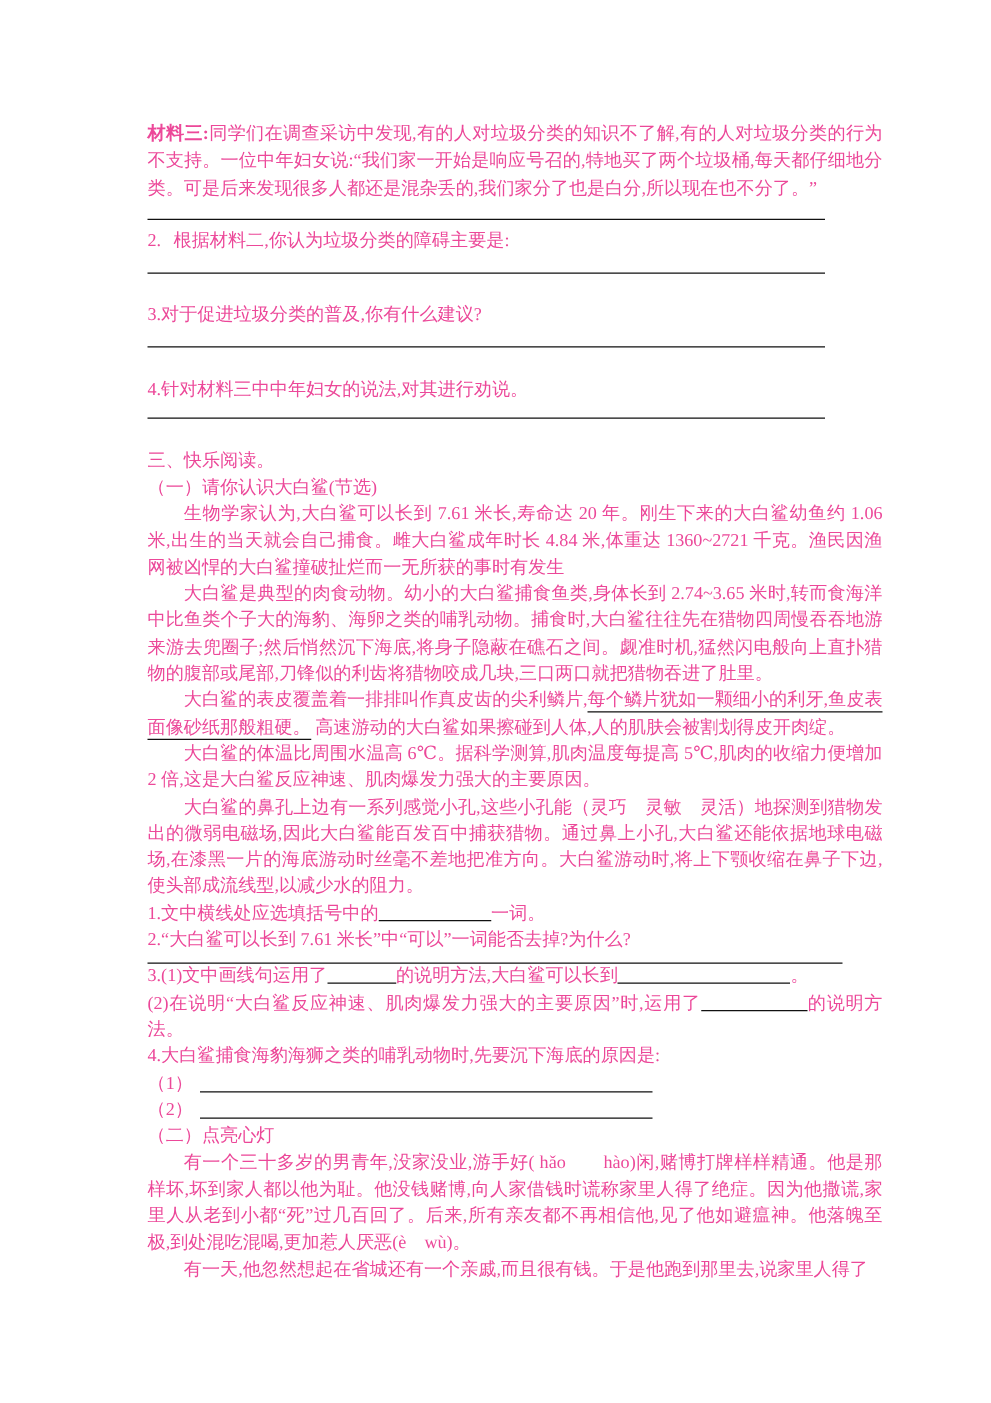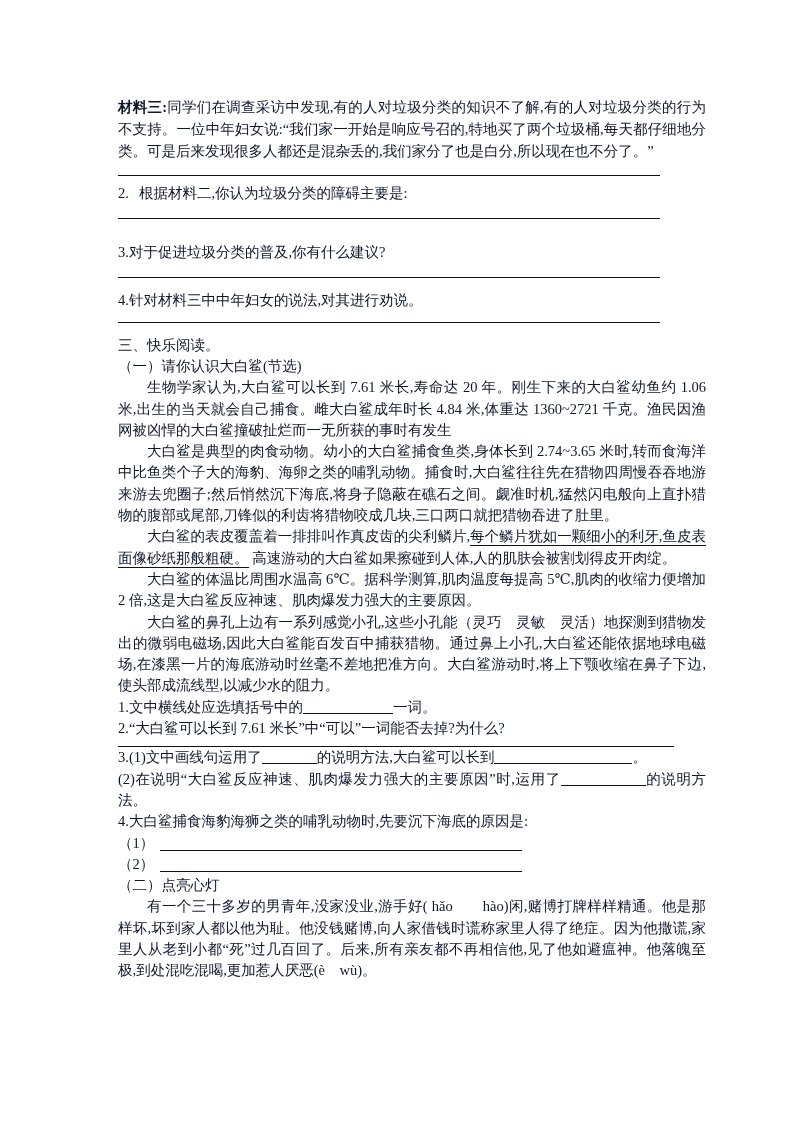--- a/index.html
+++ b/index.html
@@ -7,21 +7,21 @@
     padding: 0;
     background: #ffffff;
   }
   .page {
     position: relative;
     width: 793px;
     height: 1122px;
     background: #ffffff;
     overflow: hidden;
     font-family: "Liberation Serif", "DejaVu Serif", serif;
-    color: #0f172a;
+    color: #ec4899;
   }
   .content {
     position: absolute;
     left: 118px;
     top: 96px;
     width: 588px;
     font-size: 14.5px;
   }
   p { margin: 0; }
   .top p { line-height: 22px; text-align: justify; }
@@ -32,21 +32,21 @@
     border-bottom: 1.2px solid #111;
     width: 542px;
   }
   .wl-a { height: 13px; }
   .wl-b { height: 14px; }
   .wl-c { height: 14px; margin-top: 0; }
   .wl-d { height: 11px; }
   .wl-e { height: 7px; width: 556px; }
   .mt6  { margin-top: 6px; }
   .mt26 { margin-top: 22px; }
-  .mt9  { margin-top: 11px; }
+  .mt9  { margin-top: 23px; }
   .center { text-align: left; }
   .indent { text-indent: 2em; }
   .ul { text-decoration: none; border-bottom: 1.2px solid #111; padding-bottom: 1px; }
   .blank {
     display: inline-block;
     border-bottom: 1.2px solid #111;
     height: 13px;
     vertical-align: -2px;
   }
   .w90  { width: 90px; }
@@ -98,16 +98,17 @@
       <div class="writing-line wl-e"></div>
 
       <p><span>3.(1)文中画线句运用了</span><span class="blank w55"></span><span>的说明方法,大白鲨可以长到</span><span class="blank w140"></span><span>。</span></p>
       <p><span>(2)在说明“大白鲨反应神速、肌肉爆发力强大的主要原因”时,运用了</span><span class="blank w85"></span><span>的说明方法。</span></p>
       <p>4.大白鲨捕食海豹海狮之类的哺乳动物时,先要沉下海底的原因是:</p>
       <p><span>（1）</span><span class="ansline"></span></p>
       <p><span>（2）</span><span class="ansline"></span></p>
 
       <p class="center">（二）点亮心灯</p>
       <p class="indent">有一个三十多岁的男青年,没家没业,游手好( hǎo　　hào)闲,赌博打牌样样精通。他是那样坏,坏到家人都以他为耻。他没钱赌博,向人家借钱时谎称家里人得了绝症。因为他撒谎,家里人从老到小都“死”过几百回了。后来,所有亲友都不再相信他,见了他如避瘟神。他落魄至极,到处混吃混喝,更加惹人厌恶(è　wù)。</p>
+      <p class="indent">有一天,他忽然想起在省城还有一个亲戚,而且很有钱。于是他跑到那里去,说家里人得了</p>
     </div>
 
   </div>
 </div>
 
 </body></html>

